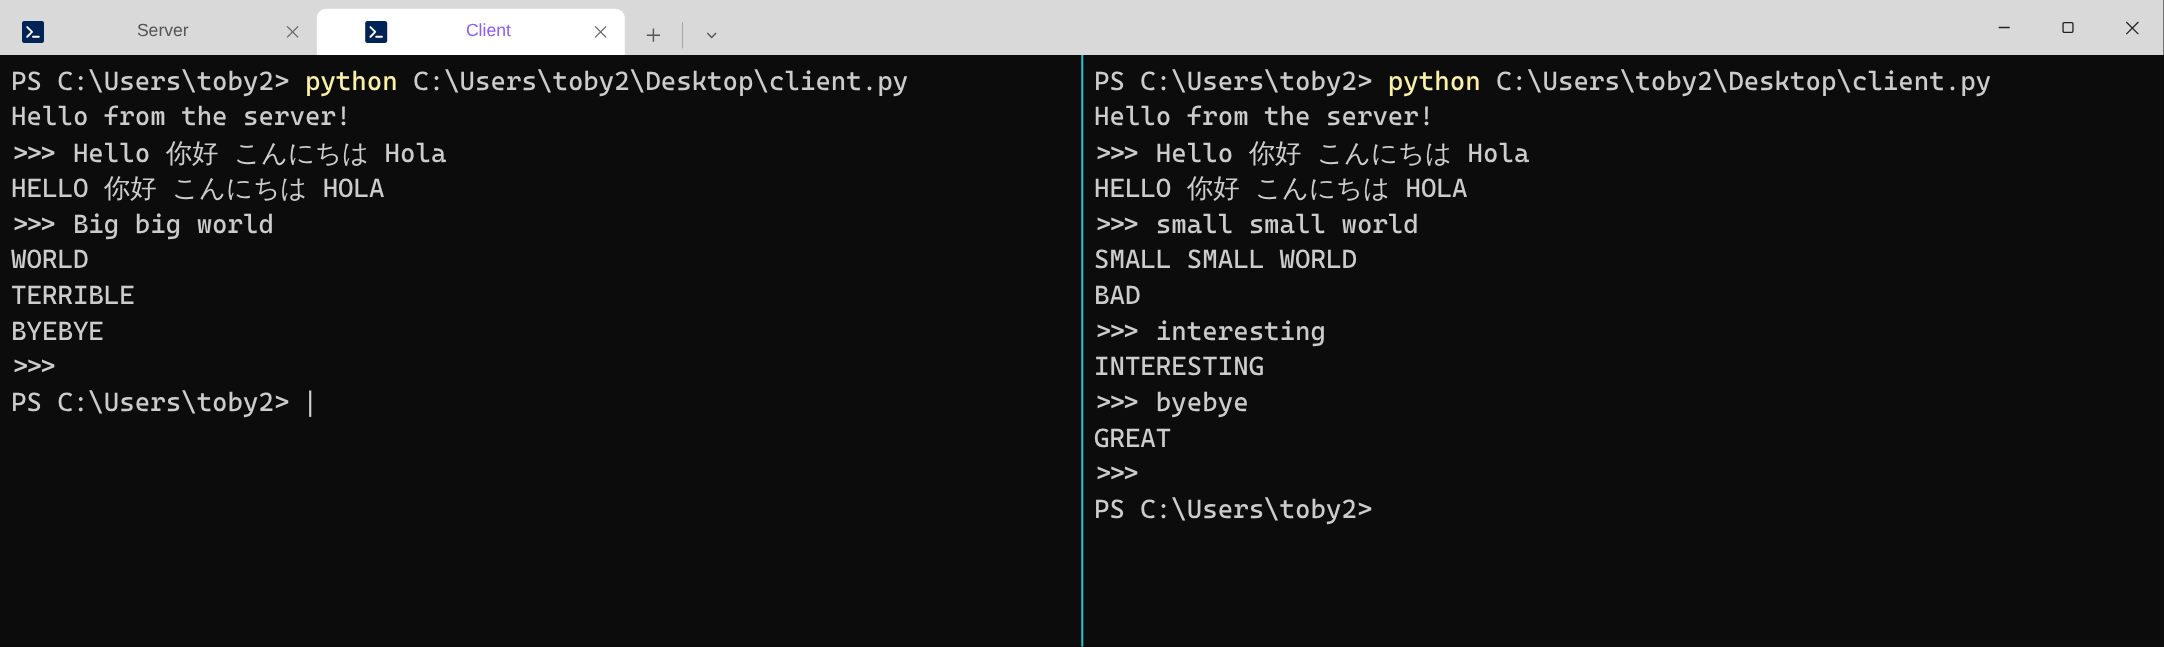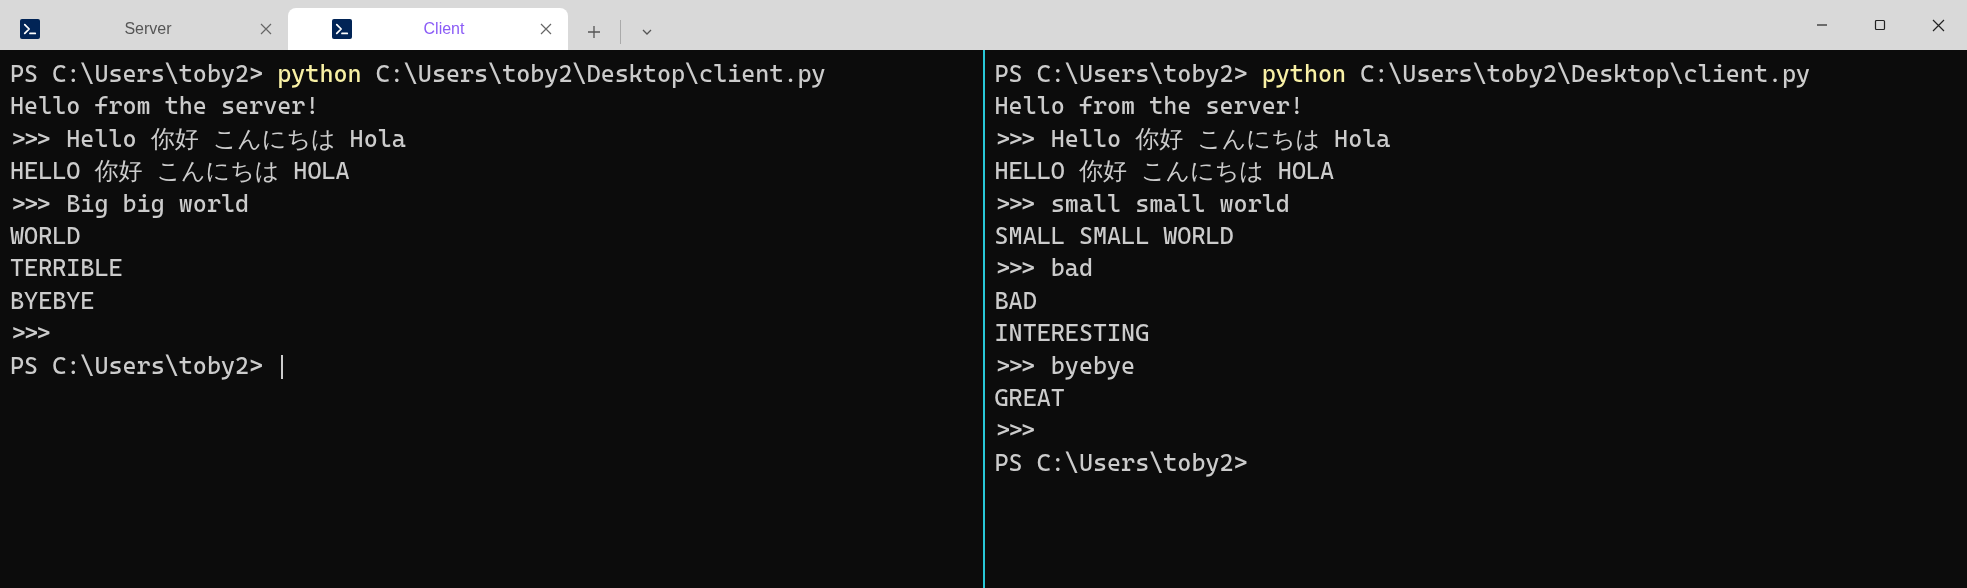--- a/index.html
+++ b/index.html
@@ -248,22 +248,22 @@
     <div class="term-line"><span>PS C:\Users\toby2&gt; </span><span class="cursor"></span></div>
   </div>
 
   <div class="pane">
     <div class="term-line"><span class="ps-prompt">PS C:\Users\toby2&gt; </span><span class="cmd-yellow">python</span><span> C:\Users\toby2\Desktop\client.py</span></div>
     <div class="term-line">Hello from the server!</div>
     <div class="term-line">&gt;&gt;&gt; Hello 你好 こんにちは Hola</div>
     <div class="term-line">HELLO 你好 こんにちは HOLA</div>
     <div class="term-line">&gt;&gt;&gt; small small world</div>
     <div class="term-line">SMALL SMALL WORLD</div>
-    <div class="term-line">&gt;&gt;&gt; bad</div>
     <div class="term-line">BAD</div>
+    <div class="term-line">&gt;&gt;&gt; interesting</div>
     <div class="term-line">INTERESTING</div>
     <div class="term-line">&gt;&gt;&gt; byebye</div>
     <div class="term-line">GREAT</div>
     <div class="term-line">&gt;&gt;&gt; </div>
     <div class="term-line"><span>PS C:\Users\toby2&gt; </span></div>
   </div>
 
 </div>
 
 </body></html>

